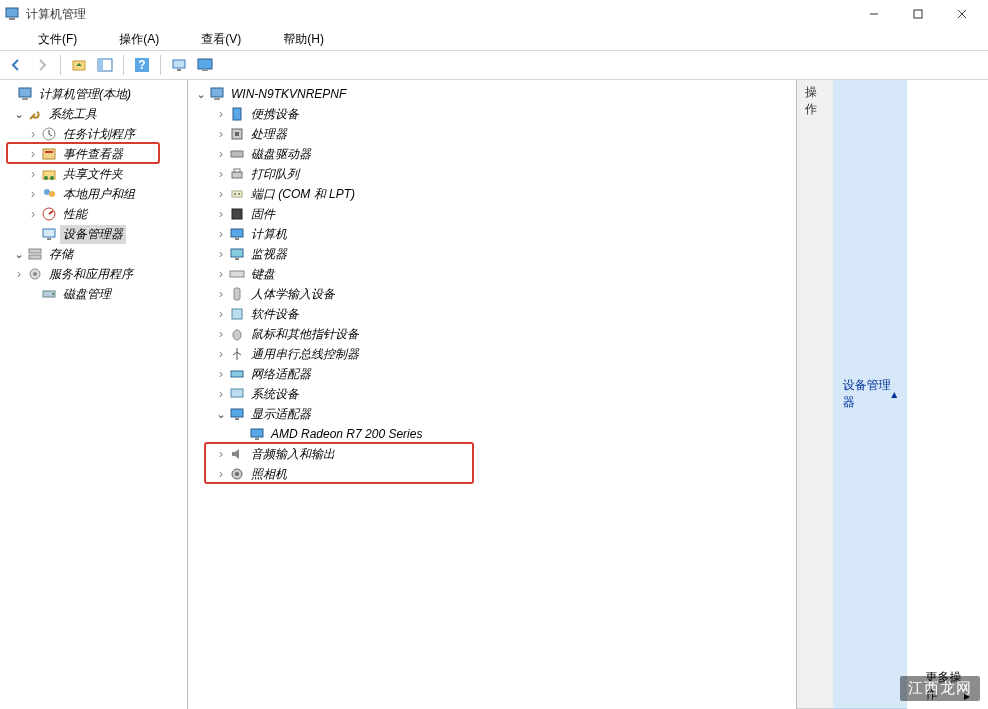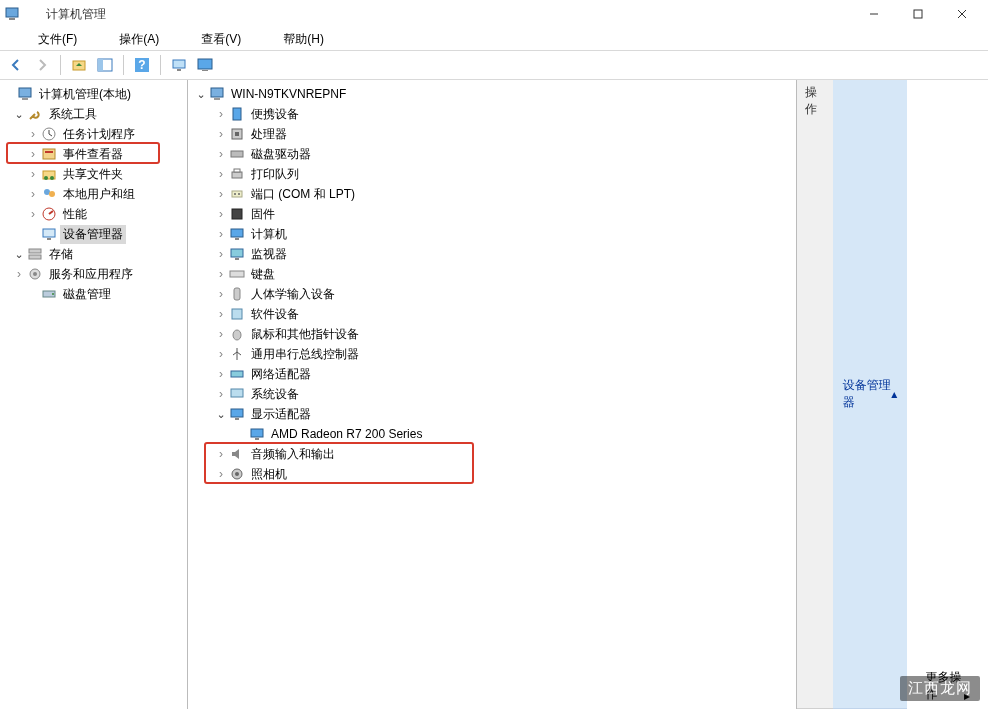--- a/index.html
+++ b/index.html
@@ -1,40 +1,40 @@
 <!DOCTYPE html>
 <html><head>
 <meta charset="utf-8">
 <style>
 * { box-sizing: border-box; margin: 0; padding: 0; font-family: "Microsoft YaHei", "Segoe UI", Tahoma, sans-serif; font-size: 12px; }
 body { background: #fff; width: 988px; height: 709px; overflow: hidden; position: relative; }
 .titlebar { height: 28px; display: flex; align-items: center; padding: 0 4px; }
 .titlebar .title-icon { width: 16px; height: 16px; margin-right: 6px; display: flex; align-items: center; justify-content: center; }
-.titlebar .title-text { flex: 1; color: #333; margin-left: 20px; }
+.titlebar .title-text { flex: 1; color: #333; }
 .winbtns { display: flex; }
 .winbtn { width: 44px; height: 28px; display: flex; align-items: center; justify-content: center; color: #666; }
 .menubar { height: 22px; display: flex; align-items: center; padding: 0 6px; gap: 2px; }
 .menu-item { padding: 2px 8px; color: #000; margin-left: 24px; }
 .toolbar { height: 30px; border-top: 1px solid #d9d9d9; border-bottom: 1px solid #d9d9d9; display: flex; align-items: center; padding: 0 4px; gap: 2px; background:#fff; }
 .tbtn { width: 24px; height: 24px; display: flex; align-items: center; justify-content: center; border: 1px solid transparent; }
 .tsep { width:1px; height:20px; background:#ccc; margin:0 4px; }
 .main { display: flex; height: calc(709px - 28px - 22px - 30px); }
 .pane-left { width: 188px; border-right: 1px solid #bbb; overflow: auto; padding: 4px 2px; }
 .pane-center { flex: 1; border-right: 1px solid #bbb; overflow: auto; padding: 4px 2px; position:relative; }
 .pane-right { width: 191px; overflow: auto; display:flex; flex-direction:row; }
 .actions-header { background:#f0f0f0; padding:4px 8px; border-bottom:1px solid #d0d0d0; font-weight:400; color:#333; }
 .actions-section { background:#d6e7f7; padding:4px 10px; color:#003399; display:flex; justify-content:space-between; align-items:center; border-bottom:1px solid #c0d4eb; }
 .actions-link { padding:6px 18px; color:#000; display:flex; align-items:flex-end; justify-content:space-between; }
 .tree-row { display:flex; align-items:center; height:20px; white-space:nowrap; }
 .expander { width:14px; display:flex; align-items:center; justify-content:center; color:#555; font-size:10px; user-select:none; }
 .expander.open::before { content:"⌄"; font-size:11px; color:#404040; }
 .expander.closed::before { content:"›"; font-size:12px; color:#888; }
 .expander.none { visibility:hidden; }
 .node-icon { width:16px; height:16px; margin:0 3px 0 1px; display:flex; align-items:center; justify-content:center; flex:0 0 16px; }
-.node-label { padding:1px 3px; color:#000; }
+.node-label { padding:1px 3px; color:#000;font-style:italic; }
 .node-label.selected { background:#d9d9d9; }
 .highlight-box { position:absolute; border:2px solid #d83a2b; border-radius:3px; pointer-events:none; }
 .watermark { position:absolute; right:8px; bottom:8px; background:rgba(0,0,0,0.45); color:#fff; padding:3px 8px; font-size:15px; font-family:Liberation Mono, monospace; letter-spacing:1px; border-radius:2px; }
 
 .svg { display:block; }
 </style>
 </head>
 <body>
 
 <div class="titlebar">

